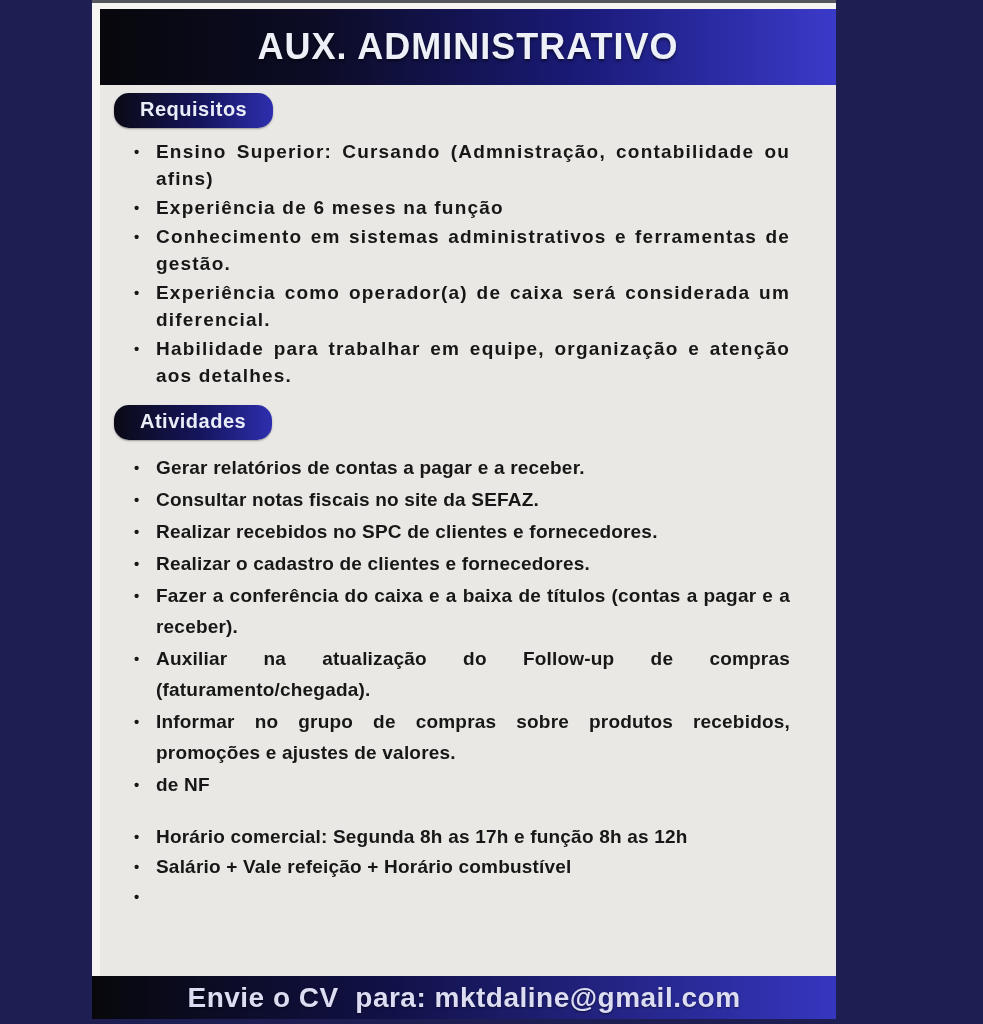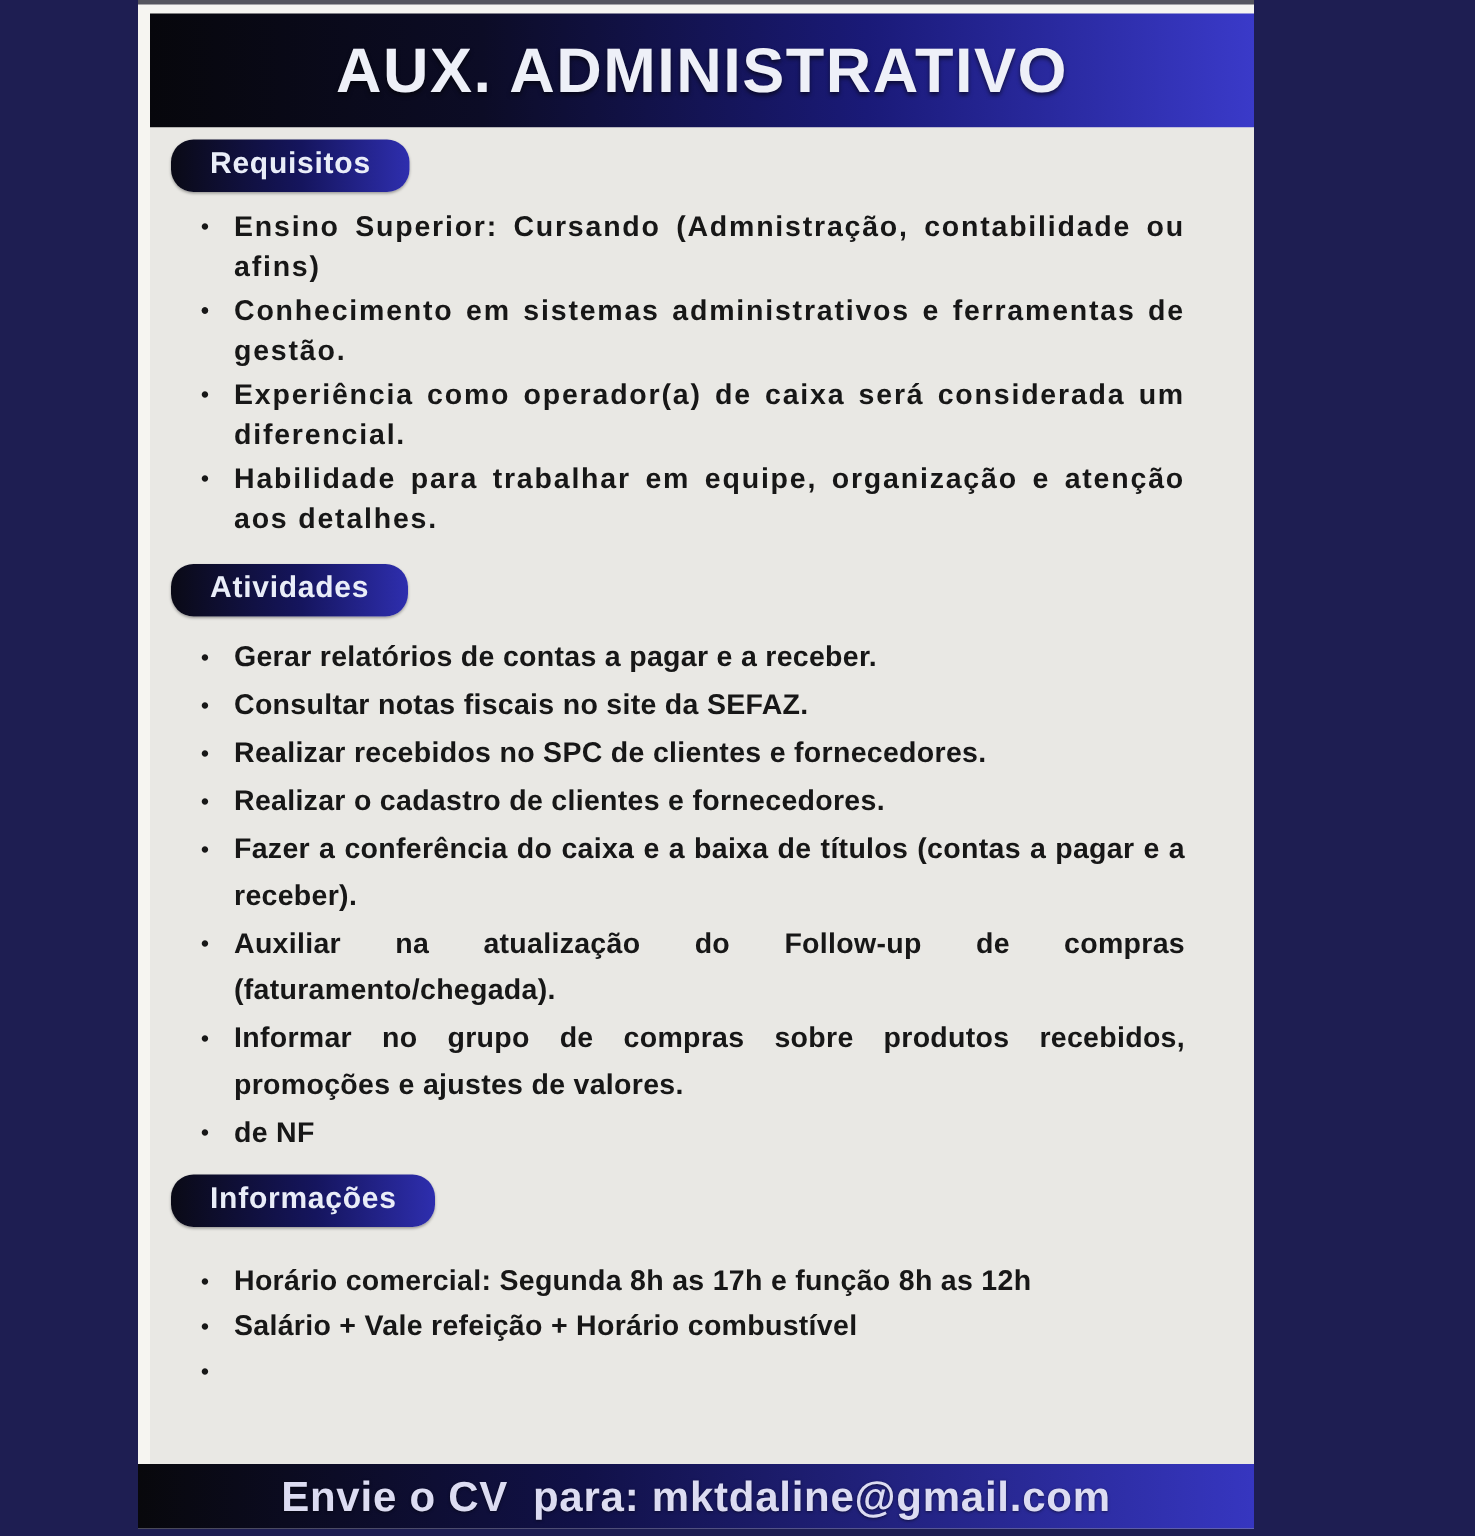--- a/index.html
+++ b/index.html
@@ -16,21 +16,21 @@
   .top-strip {
     position:absolute; left:0; top:0; right:0; height:3px;
     background:#55555e;
   }
   .banner {
     position:absolute; left:8px; right:0; top:9px; height:76px;
     background:linear-gradient(90deg, var(--gradient_dark,#07070c) 0%, #0c0c26 30%, #1a1a78 65%, var(--gradient_blue,#3a3ac9) 100%);
     display:flex; align-items:center; justify-content:center;
   }
   .banner h1 {
-    margin:0; color:var(--banner_text,#eef0f8); font-size:42px; font-weight:bold;
+    margin:0; color:var(--banner_text,#eef0f8); font-size:36px; font-weight:bold;
     letter-spacing:1px; text-shadow:0 2px 3px rgba(0,0,0,.55);
   }
   .panel {
     position:absolute; left:8px; right:0; top:85px; bottom:43px;
     background:var(--panel_bg,#e9e8e4); padding-top:8px; overflow:hidden;
   }
   .pill-row { margin:0; }
   .pill-row.atv { margin-top:16px; }
   .pill-row.inf { margin-top:12px; }
   .pill {
@@ -75,21 +75,21 @@
 
     <div class="panel">
 
       <div class="pill-row req">
         <span class="pill">
           <span>Requisitos</span>
         </span>
       </div>
       <ul class="blist req">
         <li><span class="dot">•</span><span>Ensino Superior: Cursando (Admnistração, contabilidade ou afins)</span></li>
-        <li><span class="dot">•</span></li>
+        <li><span class="dot">•</span><span>Experiência de 6 meses na função</span></li>
         <li><span class="dot">•</span><span>Conhecimento em sistemas administrativos e ferramentas de gestão.</span></li>
         <li><span class="dot">•</span><span>Experiência como operador(a) de caixa será considerada um diferencial.</span></li>
         <li><span class="dot">•</span><span>Habilidade para trabalhar em equipe, organização e atenção aos detalhes.</span></li>
       </ul>
 
       <div class="pill-row atv">
         <span class="pill">
           <span>Atividades</span>
         </span>
       </div>
@@ -97,25 +97,20 @@
         <li><span class="dot">•</span><span>Gerar relatórios de contas a pagar e a receber.</span></li>
         <li><span class="dot">•</span><span>Consultar notas fiscais no site da SEFAZ.</span></li>
         <li><span class="dot">•</span><span>Realizar recebidos no SPC de clientes e fornecedores.</span></li>
         <li><span class="dot">•</span><span>Realizar o cadastro de clientes e fornecedores.</span></li>
         <li><span class="dot">•</span><span>Fazer a conferência do caixa e a baixa de títulos (contas a pagar e a receber).</span></li>
         <li><span class="dot">•</span><span>Auxiliar na atualização do Follow-up de compras (faturamento/chegada).</span></li>
         <li><span class="dot">•</span><span>Informar no grupo de compras sobre produtos recebidos, promoções e ajustes de valores.</span></li>
         <li><span class="dot">•</span><span>de NF</span></li>
       </ul>
 
-      <div class="pill-row inf">
-        <span class="pill">
-          <span>Informações</span>
-        </span>
-      </div>
       <ul class="blist inf">
         <li><span class="dot">•</span><span>Horário comercial: Segunda 8h as 17h e função 8h as 12h</span></li>
         <li><span class="dot">•</span><span>Salário + Vale refeição + Horário combustível</span></li>
         <li><span class="dot">•</span></li>
       </ul>
 
     </div>
 
     <div class="footer">
       <span class="ftxt">Envie o CV  para: mktdaline@gmail.com</span>

